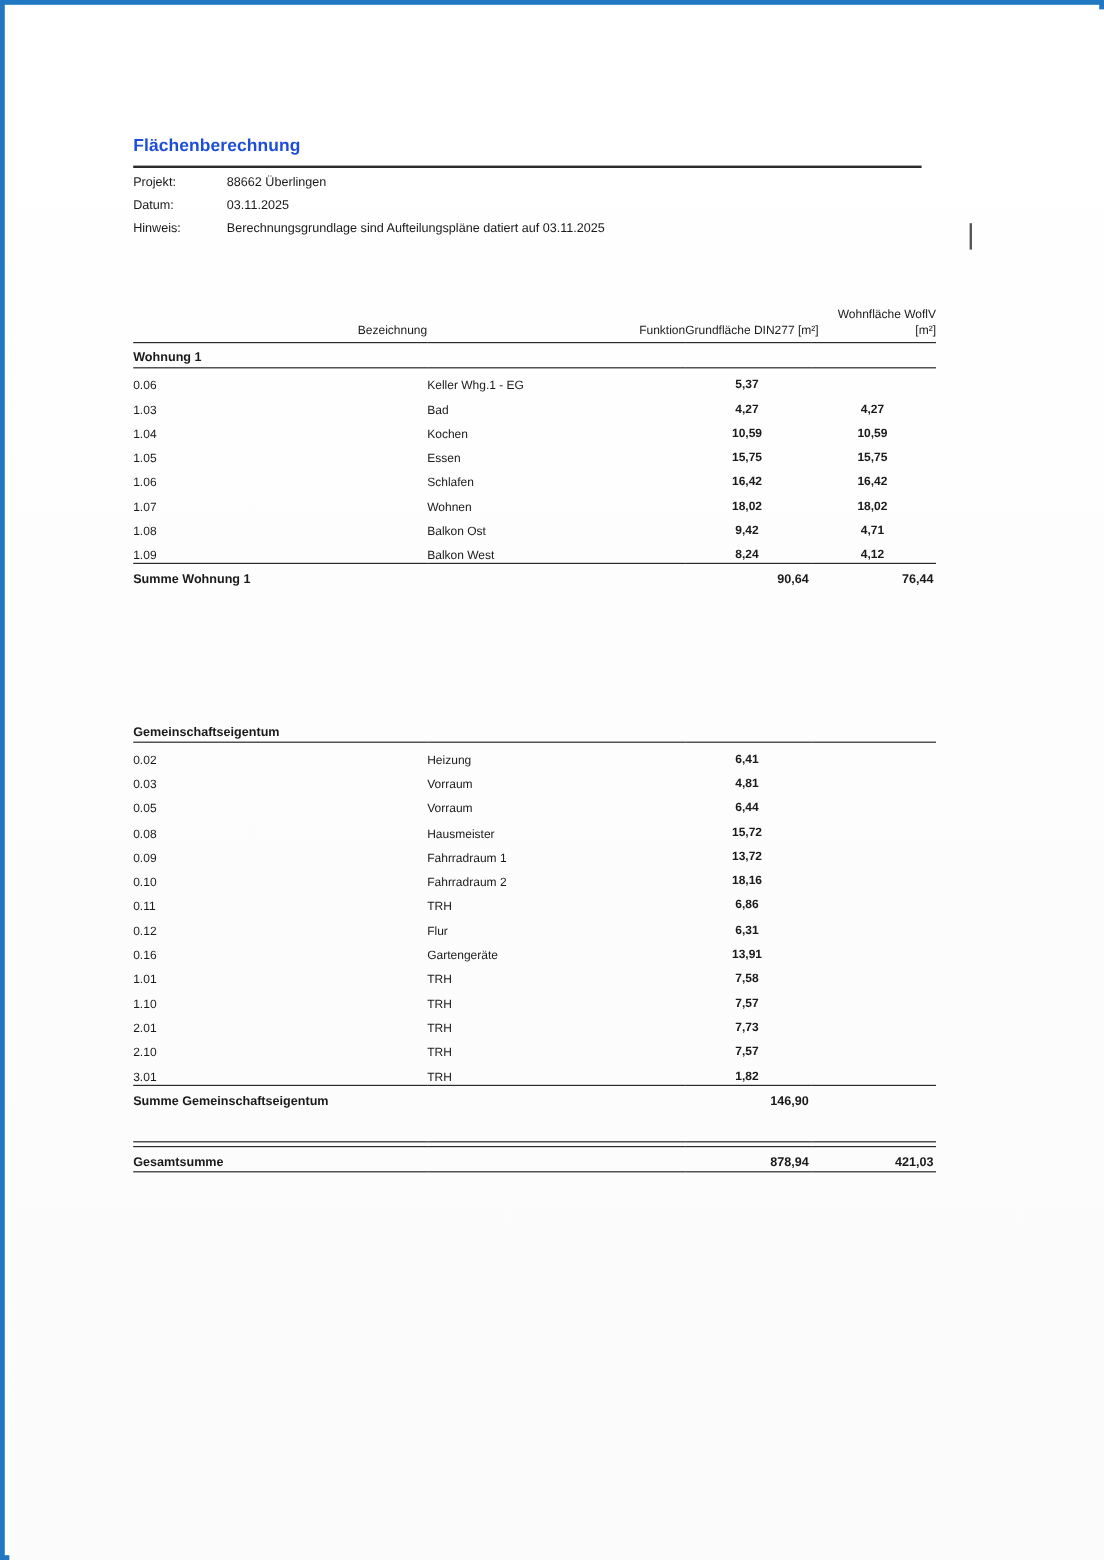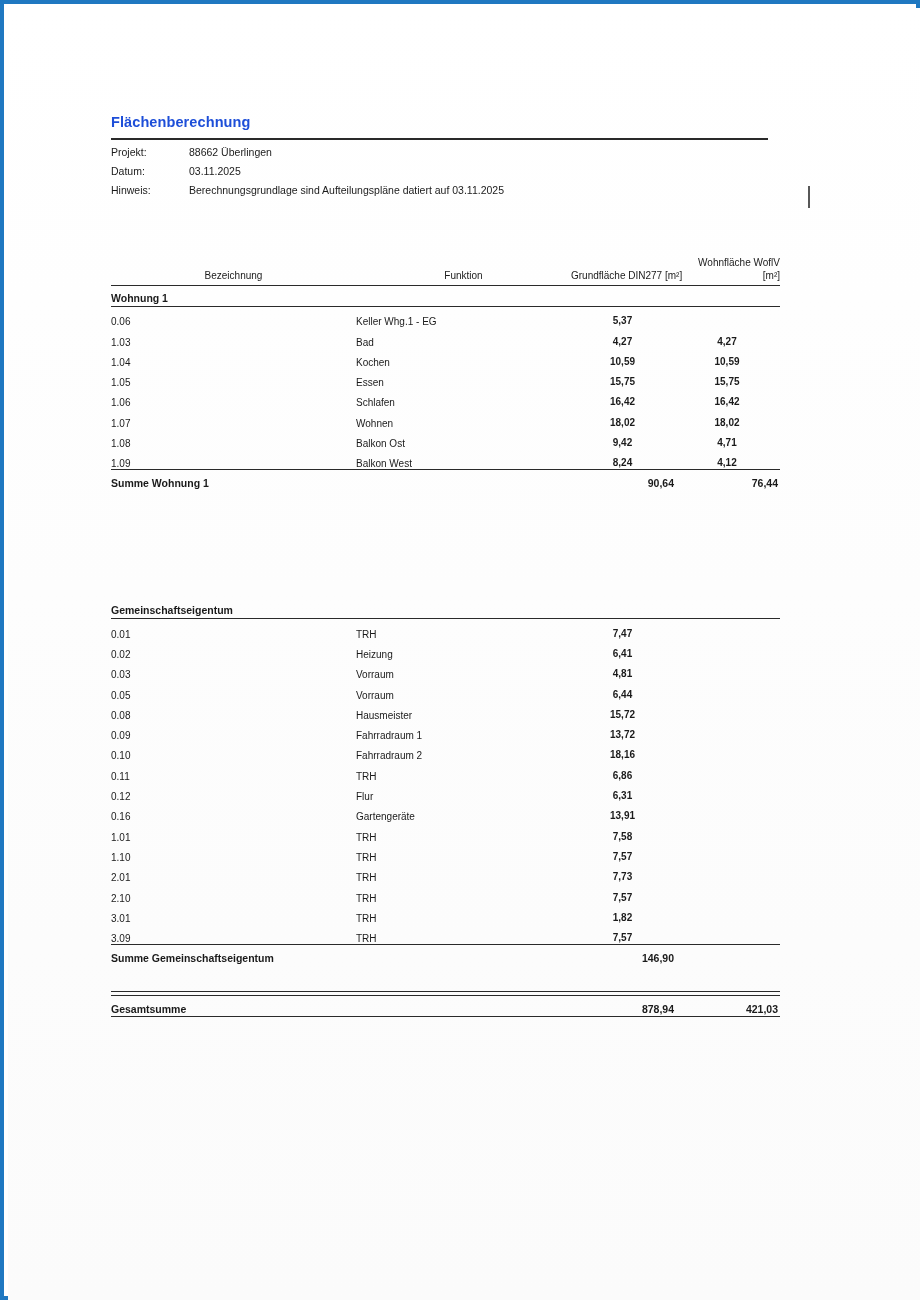--- a/index.html
+++ b/index.html
@@ -130,21 +130,21 @@
 
   
   .hdr th {
     font-weight: normal;
     font-size: 10px;
     padding-bottom: 3px;
     vertical-align: bottom;
     line-height: 13px;
     white-space: nowrap;
   }
-  .hdr th.left  { text-align: center; }
+  .hdr th.left  { text-align: right; }
   .hdr th.right { text-align: right; }
   .hdr-wf { display: block; }
 
   .rule-thick td { border-bottom: 1.7px solid #2a2a2a; }
 
   
   .section-head td {
     font-weight: bold;
     font-size: 10.5px;
     padding-top: 6px;
@@ -297,26 +297,20 @@
                 <td class="num">90,64</td>
                 <td class="num">76,44</td>
               </tr>
               <tr class="gap-block">
                 <td colspan="4"></td>
               </tr>
               <tr class="section-head rule-thick">
                 <td colspan="4">Gemeinschaftseigentum</td>
               </tr>
               <tr class="data-row">
-                <td class="bez">0.01</td>
-                <td class="fun">TRH</td>
-                <td class="num">7,47</td>
-                <td class="num"></td>
-              </tr>
-              <tr class="data-row">
                 <td class="bez">0.02</td>
                 <td class="fun">Heizung</td>
                 <td class="num">6,41</td>
                 <td class="num"></td>
               </tr>
               <tr class="data-row">
                 <td class="bez">0.03</td>
                 <td class="fun">Vorraum</td>
                 <td class="num">4,81</td>
                 <td class="num"></td>
@@ -384,26 +378,20 @@
               <tr class="data-row">
                 <td class="bez">2.10</td>
                 <td class="fun">TRH</td>
                 <td class="num">7,57</td>
                 <td class="num"></td>
               </tr>
               <tr class="data-row">
                 <td class="bez">3.01</td>
                 <td class="fun">TRH</td>
                 <td class="num">1,82</td>
-                <td class="num"></td>
-              </tr>
-              <tr class="data-row">
-                <td class="bez">3.09</td>
-                <td class="fun">TRH</td>
-                <td class="num">7,57</td>
                 <td class="num"></td>
               </tr>
               <tr class="rule-thick">
                 <td></td>
                 <td></td>
                 <td></td>
                 <td></td>
               </tr>
               <tr class="sum-row">
                 <td colspan="2">Summe Gemeinschaftseigentum</td>

